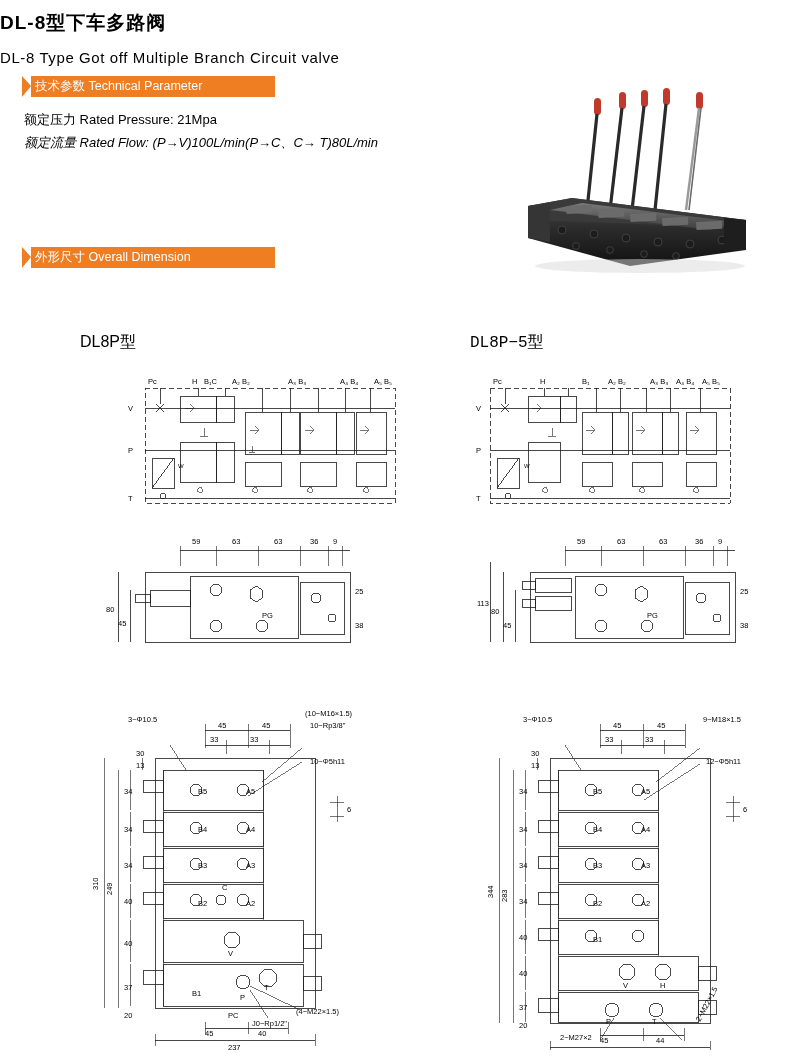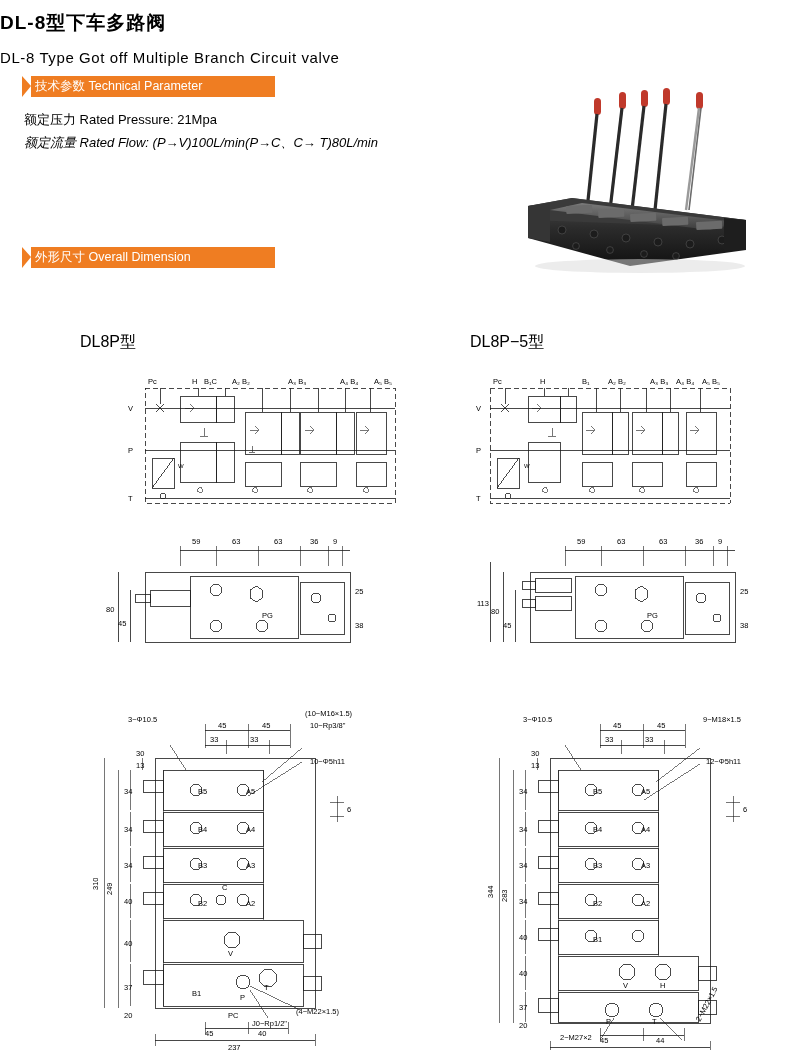--- a/index.html
+++ b/index.html
@@ -63,21 +63,21 @@
   .p1{top:111px;}
   .p2{top:134px;font-style:italic;}
 
   .modellabel{
     position:absolute;
     font-size:16px;
     color:#000;
     padding-left:23px;
   }
   .ml1{left:57px;top:332px;}
-  .ml2{left:447px;top:332px;}
+  .ml2{left:447px;top:332px;font-family:Liberation Mono, monospace;}
 
   svg{display:block;}
   .photo{
     position:absolute;
     left:510px;top:70px;
     width:260px;height:215px;
   }
   .drawings{
     position:absolute;
     left:0;top:350px;

